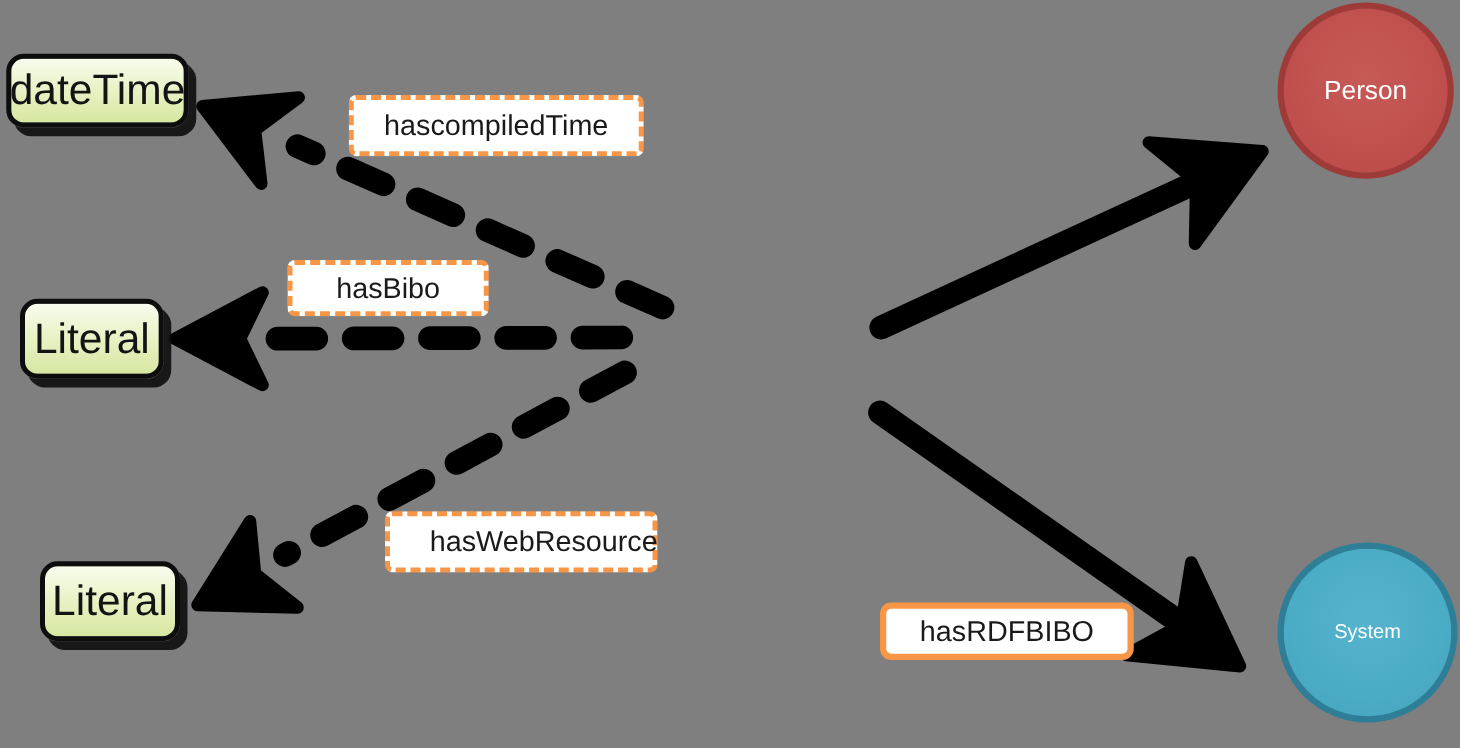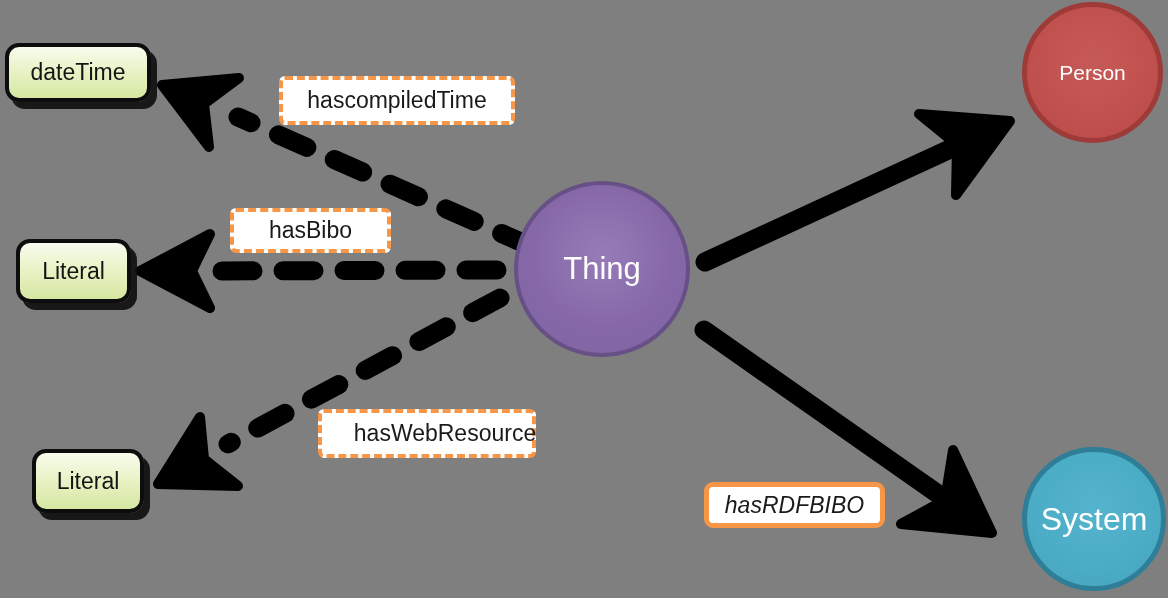--- a/index.html
+++ b/index.html
@@ -36,59 +36,59 @@
     font-size: 31px;
   }
   .circle-person {
     left: 1022px; top: 2px;
     width: 141px; height: 141px;
     background: radial-gradient(circle at 50% 42%, #c65a57 0%, #c0504d 60%, #bb4a47 100%);
     border: 5px solid #9e3b38;
     font-size: 21px;
   }
   .circle-system {
-    left: 1022px; top: 447px;
+    left: 1022px; top: 434px;
     width: 144px; height: 144px;
     background: radial-gradient(circle at 50% 42%, #55b4cd 0%, #4bacc6 60%, #45a3bd 100%);
     border: 5px solid #2e7e97;
-    font-size: 32px;
+    font-size: 16px;
   }
   
   .dtbox {
     position: absolute;
     background: linear-gradient(180deg, #f8fcee 0%, #e9f3c8 45%, #d6e7a1 100%);
     border: 4px solid #0d0d0d;
     border-radius: 14px;
     box-shadow: 6px 7px 0 rgba(15,15,15,0.92);
     display: flex;
     align-items: center;
     justify-content: center;
     color: #141414;
-    font-size: 23px;
+    font-size: 34px;
   }
   .dtbox-datetime { left: 5px;  top: 43px;  width: 146px; height: 59px; }
   .dtbox-literal1 { left: 16px; top: 239px; width: 115px; height: 64px; }
   .dtbox-literal2 { left: 32px; top: 449px; width: 112px; height: 64px; }
   
   .edge-label {
     position: absolute;
     background: #ffffff;
     display: flex;
     align-items: center;
     justify-content: center;
     color: #1a1a1a;
     font-size: 23px;
   }
   .edge-label.dotted { border: 4px dashed #f79646; border-radius: 6px; }
   .edge-label.solid  { border: 5px solid  #f79646; border-radius: 9px; }
   .lbl-hascompiledtime { left: 279px; top: 76px;  width: 236px; height: 49px; }
   .lbl-hasbibo         { left: 230px; top: 208px; width: 161px; height: 45px; }
-  .lbl-haswebresource  { left: 318px; top: 409px; width: 218px; height: 49px; padding-left: 36px; }
+  .lbl-haswebresource  { left: 308px; top: 409px; width: 218px; height: 49px; padding-left: 36px; }
   .lbl-hascompiler     { left: 715px; top: 106px; width: 182px; height: 44px; }
-  .lbl-hasrdfbibo      { left: 704px; top: 482px; width: 181px; height: 46px; font-style: italic; }
+  .lbl-hasrdfbibo      { left: 704px; top: 482px; width: 203px; height: 46px; }
   .edge-line   { stroke: #000000; stroke-width: 19; fill: none; }
   .edge-dashed { stroke-linecap: round; stroke-dasharray: 31 30; }
   .edge-solid  { stroke-linecap: round; }
   .edge-head   { fill: #000000; stroke: #000000; stroke-width: 10; stroke-linejoin: round; }
 </style>
 </head>
 <body>
 
 <div class="canvas">
 
@@ -125,23 +125,20 @@
   </div>
 
   <div class="dtbox dtbox-literal1">
     <span>Literal</span>
   </div>
 
   <div class="dtbox dtbox-literal2">
     <span>Literal</span>
   </div>
 
-  <div class="circle circle-thing">
-    <span>Thing</span>
-  </div>
 
   <div class="circle circle-person">
     <span>Person</span>
   </div>
 
   <div class="circle circle-system">
     <span>System</span>
   </div>
 
   <div class="edge-label dotted lbl-hascompiledtime">

